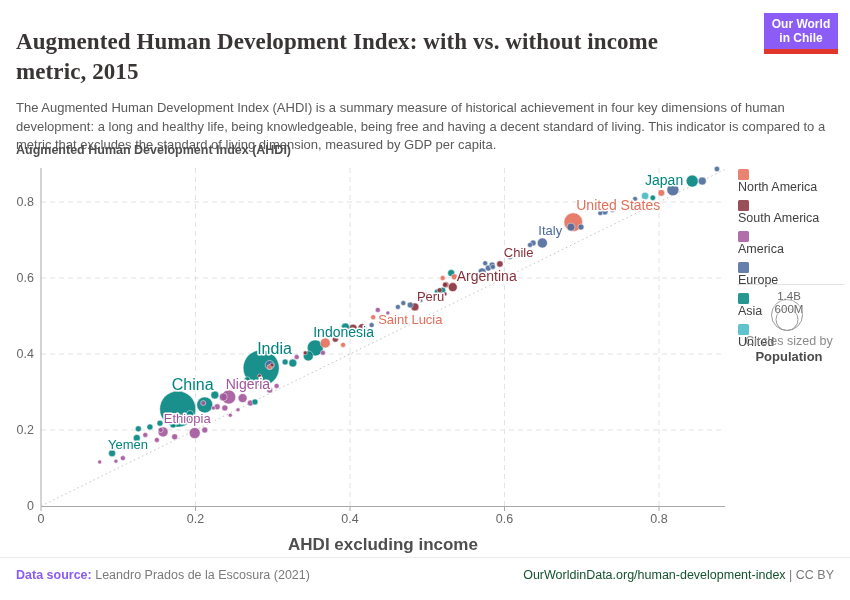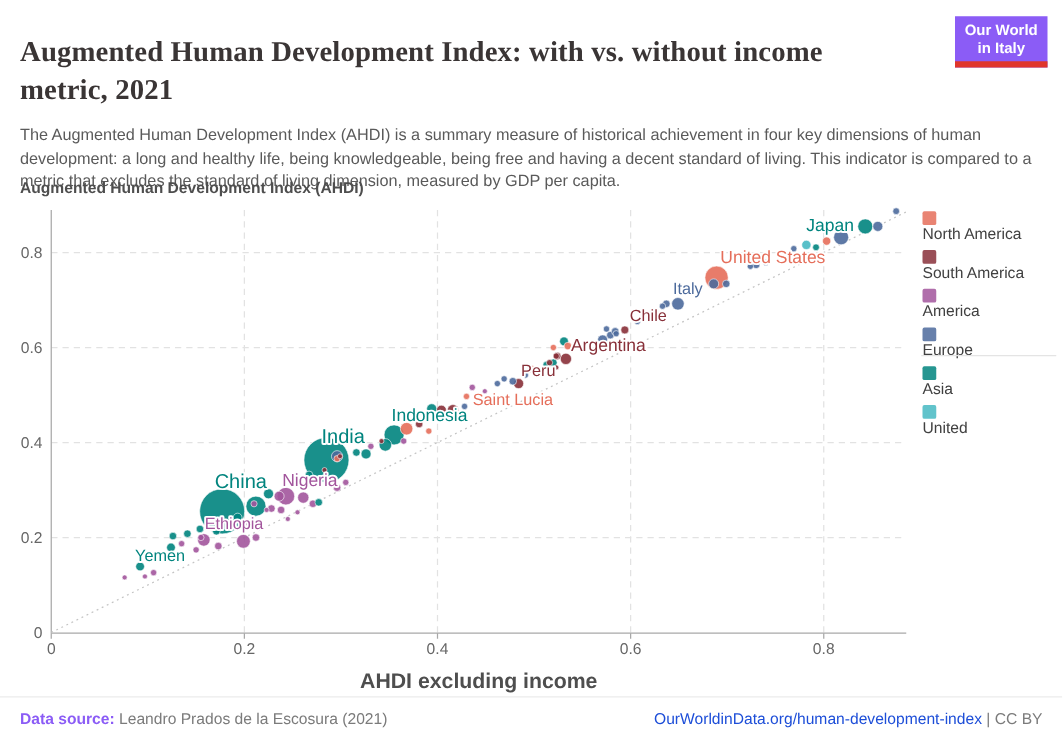--- a/index.html
+++ b/index.html
@@ -32,32 +32,32 @@
   .szlabel{position:absolute;width:100%;font-size:11.5px;color:#666;
            text-shadow:0 0 3px #fff,0 0 3px #fff,0 0 3px #fff;}
   #szl1{top:2px;} #szl2{top:15px;}
   #szcap1{position:absolute;top:46px;width:100%;font-size:12.5px;color:#8a8a8a;}
   #szcap2{position:absolute;top:61px;width:100%;font-size:13px;font-weight:700;color:#4a4a4a;}
   
   #footer{position:absolute;left:0;top:557px;width:850px;height:43px;border-top:1px solid #ececec;}
   #foot-left{position:absolute;left:16px;top:10px;font-size:12.5px;color:#7b7b7b;}
   #foot-left b{color:#8b5cf6;}
   #foot-right{position:absolute;right:16px;top:10px;font-size:12.5px;color:#7b7b7b;}
-  #foot-right a{color:#1d4ed8;text-decoration:none;}
+  #foot-right a{color:#14532d;text-decoration:none;}
   #chart-svg{position:absolute;left:0;top:0;}
 </style>
 </head>
 <body>
 
 <div id="frame">
 
-  <h1 id="title">Augmented Human Development Index: with vs. without income metric, 2021</h1>
+  <h1 id="title">Augmented Human Development Index: with vs. without income metric, 2015</h1>
   <div id="logo">
     <span class="l1">Our World</span>
-    <span class="l2">in Italy</span>
+    <span class="l2">in Chile</span>
     <span class="bar"></span>
   </div>
   <p id="subtitle">The Augmented Human Development Index (AHDI) is a summary measure of historical achievement in four key dimensions of human development: a long and healthy life, being knowledgeable, being free and having a decent standard of living. This indicator is compared to a metric that excludes the standard of living dimension, measured by GDP per capita.</p>
 
   <div id="ylab">Augmented Human Development Index (AHDI)</div>
 
   <svg id="chart-svg" width="850" height="600">
       <g>
         <line x1="195.5" y1="168" x2="195.5" y2="506" stroke="#e2e2e2" stroke-dasharray="5,4"></line>
         <line x1="350" y1="168" x2="350" y2="506" stroke="#e2e2e2" stroke-dasharray="5,4"></line>
@@ -230,19 +230,29 @@
         <div class="swatch" style="background: rgb(0, 132, 126);"></div>
         <span>Asia</span>
       </div>
       <div class="lrow">
         <div class="swatch" style="background: rgb(69, 184, 194);"></div>
         <span>United</span>
       </div>
     </div>
   <div id="legend-divider"></div>
 
+  <div id="sizeleg">
+    <svg width="104" height="36">
+      <circle cx="50" cy="19" r="15.5" fill="none" stroke="#9a9a9a" stroke-width="1"></circle>
+      <circle cx="50" cy="23.5" r="11" fill="none" stroke="#9a9a9a" stroke-width="1"></circle>
+    </svg>
+    <div class="szlabel" id="szl1">1.4B</div>
+    <div class="szlabel" id="szl2">600M</div>
+    <div id="szcap1">Circles sized by</div>
+    <div id="szcap2">Population</div>
+  </div>
 
   <div id="footer">
     <div id="foot-left"><b>Data source:</b><span> Leandro Prados de la Escosura (2021)</span></div>
     <div id="foot-right"><a href="#">OurWorldinData.org/human-development-index</a><span> | CC BY</span></div>
   </div>
 
 </div>
 
 </body></html>

